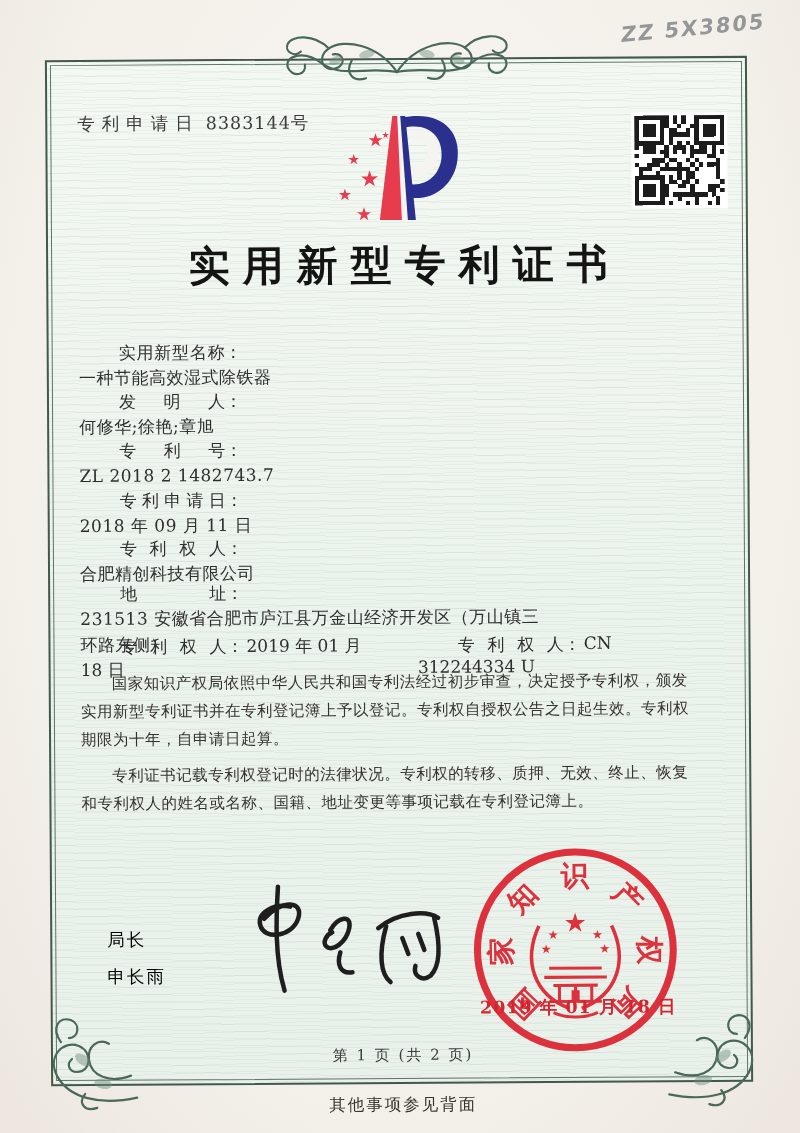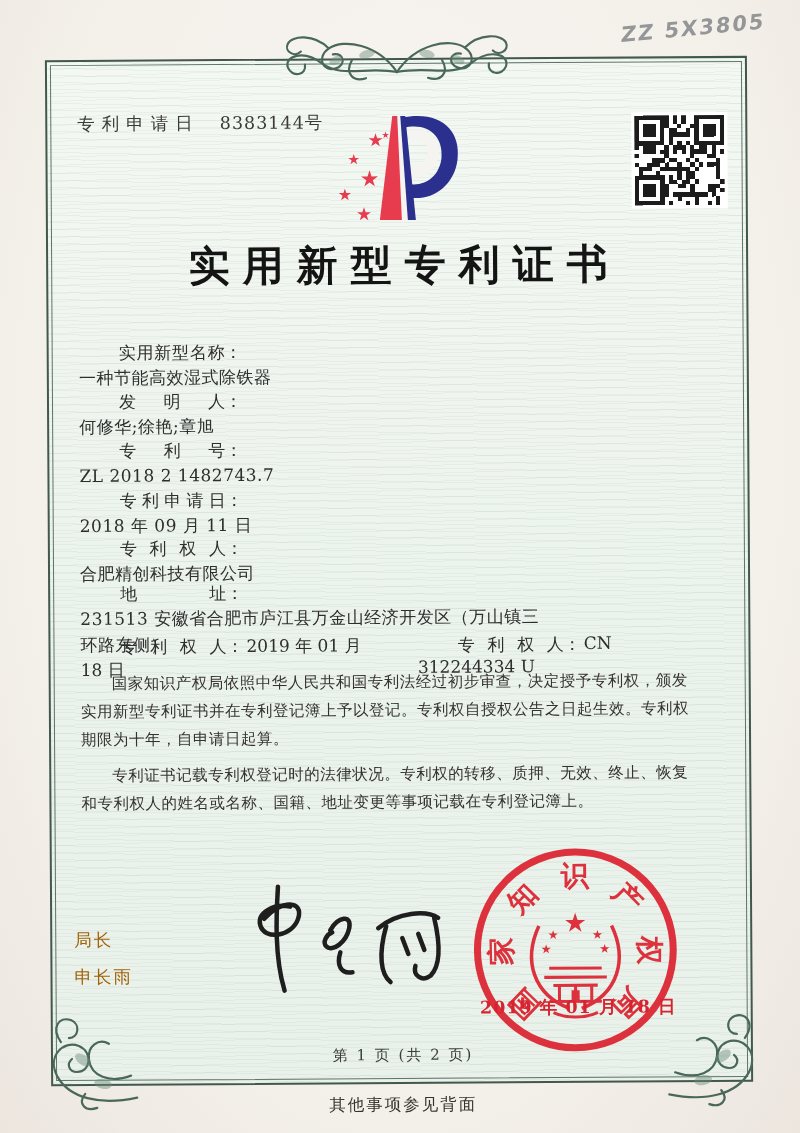--- a/index.html
+++ b/index.html
@@ -22,41 +22,41 @@
   .frame::before{content:"";position:absolute;inset:3px;border:1px solid #5d7468;pointer-events:none;}
   
   .handcode{
     position:absolute;left:624px;top:18px;font-family:"DejaVu Sans","Liberation Sans",sans-serif;
     font-size:21px;color:#85878a;letter-spacing:2px;
     transform:rotate(-5deg) skewX(-10deg);font-weight:bold;opacity:.85;
   }
   
   .certline{position:absolute;left:80px;top:110px;font-size:17.5px;color:#3a3a3a;}
   .certline .sp{letter-spacing:7px;}
-  .certline .num{letter-spacing:1px;margin-left:20px;}
+  .certline .num{letter-spacing:1px;margin-left:6px;}
   .logo{position:absolute;left:332px;top:108px;}
   .qr{position:absolute;left:634px;top:114px;width:96px;height:96px;background:#fff;padding:3px;box-sizing:border-box;}
   .qr svg{display:block;width:100%;height:100%;}
   
   .title{
     position:absolute;left:0;top:238px;width:100%;text-align:center;
     font-size:41px;font-weight:bold;letter-spacing:13px;text-indent:13px;color:#141414;
   }
   
   .frow{position:absolute;left:80px;font-size:17px;color:#2e2e2e;width:620px;}
   .flabel{display:inline-block;width:106px;text-align:justify;text-align-last:justify;vertical-align:top;margin-left:40px;}
   .fcolon{display:inline-block;width:20px;vertical-align:top;}
   .fvalue{display:inline-block;width:462px;vertical-align:top;letter-spacing:.5px;line-height:1.55;}
   .grant{display:flex;gap:0;}
   .grant .g2{margin-left:42px;}
   
   .paras{position:absolute;left:80px;top:668px;width:608px;font-size:15.5px;color:#35332f;}
   .paras p{margin:0 0 7px 0;line-height:1.82;text-indent:2em;letter-spacing:.5px;}
   
-  .signer{position:absolute;left:72px;top:920px;font-size:17.5px;line-height:2.1;letter-spacing:2px;color:#a16207;}
+  .signer{position:absolute;left:105px;top:920px;font-size:17.5px;line-height:2.1;letter-spacing:2px;color:#000000;}
   .signature{position:absolute;left:200px;top:872px;}
   .signature path{stroke:#1e1e1e;stroke-width:4.5;fill:none;stroke-linecap:round;stroke-linejoin:round;}
   
   .seal{position:absolute;left:462px;top:840px;width:222px;height:222px;opacity:.93;}
   .seal svg{display:block;}
   .seal-stroke{stroke:#dc2430;fill:none;}
   .seal-char{fill:#dc2430;font-size:28px;font-weight:bold;font-family:"DejaVu Serif","Liberation Serif",serif;}
   .seal-star{fill:#dc2430;font-family:"DejaVu Sans",sans-serif;}
   .seal-date{
     position:absolute;left:468px;top:996px;width:215px;text-align:center;

